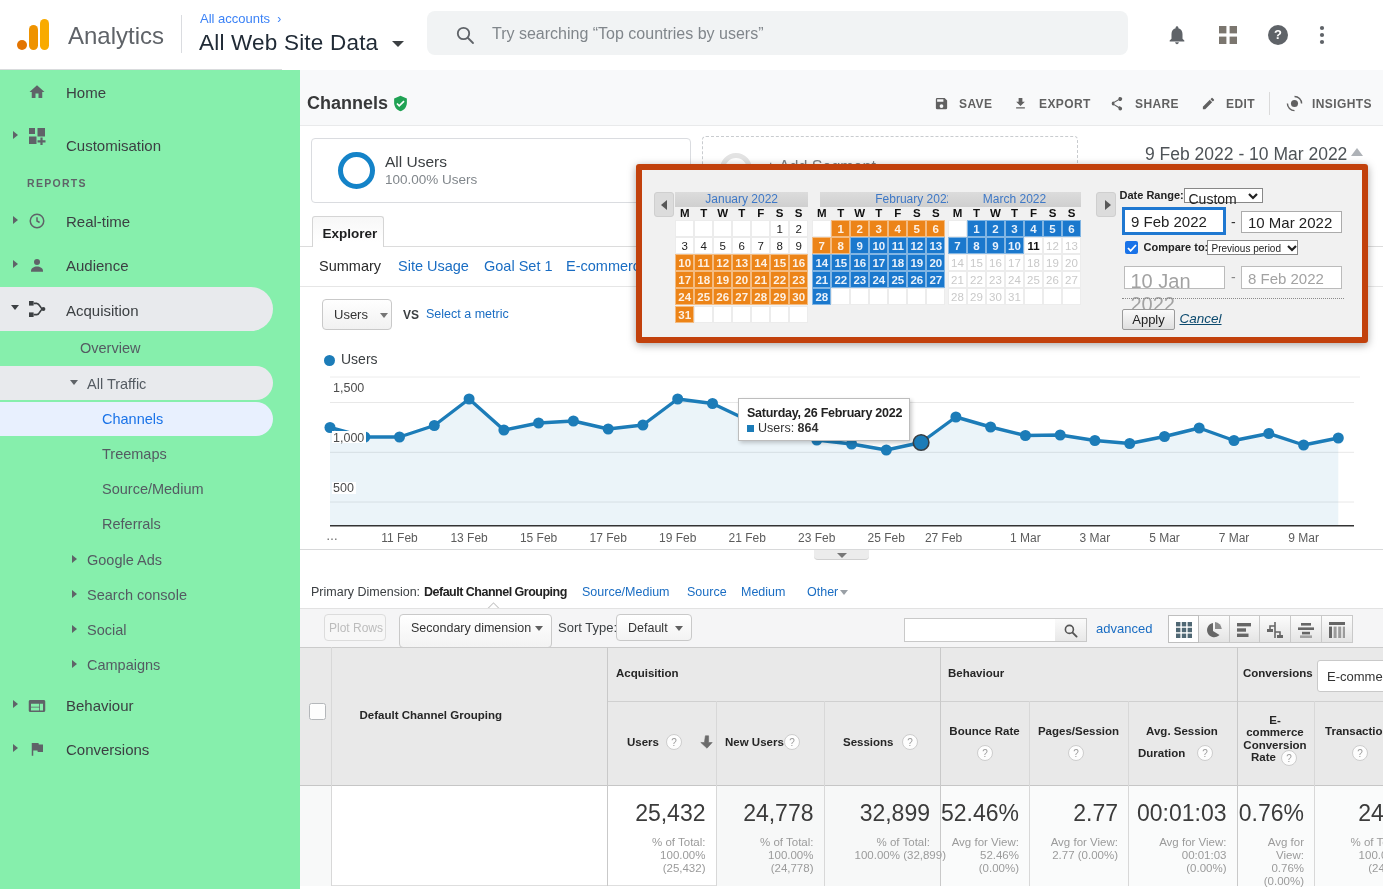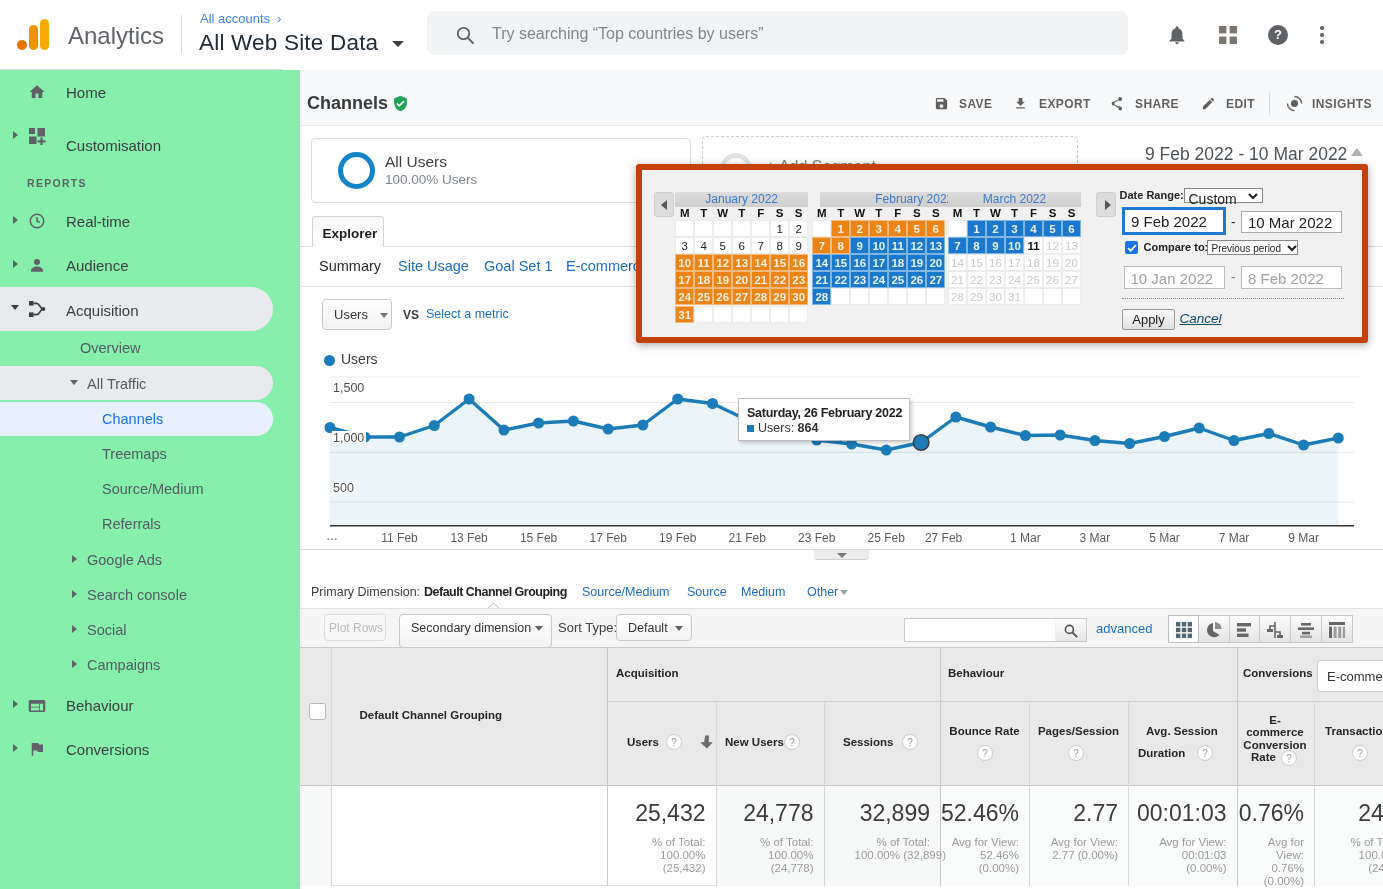--- a/index.html
+++ b/index.html
@@ -625,21 +625,21 @@
       </svg>
     </div>
 <div class="abs" style="left:501.5px; top:71px; font-size:11px; font-weight:bold; color:#222; white-space:nowrap;">Compare to:</div>
 <div class="abs" style="left:564.5px; top:70px; width:91px; height:15px; border:1px solid #888; background:#fff;">
       <span class="abs" style="left:4px; top:2px; font-size:10px; color:#222;">Previous period</span>
       <svg class="abs" style="left:79px; top:4px;" width="10" height="7" viewBox="0 0 10 7">
         <path d="M1 1l4 4 4-4" stroke="#222" stroke-width="2.2" fill="none"></path>
       </svg>
     </div>
 <div class="abs" style="left:481.5px; top:95.5px; width:101px; height:23px; border:1px solid #bbb; background:#fff;">
-      <span class="abs" style="left:6px; top:3px; font-size:15px; color:#a2a2a2;">10 Jan 2022</span>
+      <span class="abs" style="left:6px; top:3px; font-size:20px; color:#a2a2a2;">10 Jan 2022</span>
     </div>
 <div class="abs" style="left:589px; top:99px; font-size:14px; color:#888;">-</div>
 <div class="abs" style="left:599px; top:95.5px; width:101px; height:23px; border:1px solid #bbb; background:#fff;">
       <span class="abs" style="left:6px; top:3px; font-size:15px; color:#a2a2a2;">8 Feb 2022</span>
     </div>
 <div class="abs" style="left:480px; top:127.5px; width:222px; height:0; border-top:1px dotted #8a8a8a;"></div>
 <div class="abs" style="left:480px; top:139px; width:53px; height:21px; border:1px solid #9a9a9a; border-radius:2px; background:linear-gradient(#fafafa,#dfdfdf); text-align:center; line-height:20px; font-size:13px; color:#222;">Apply</div>
 <div class="abs" style="left:537.5px; top:141px; font-size:13.5px;"><span class="bluelink" style="text-decoration:underline; color:#0c4a6e;font-style:italic;">Cancel</span></div>
 </div>
 

